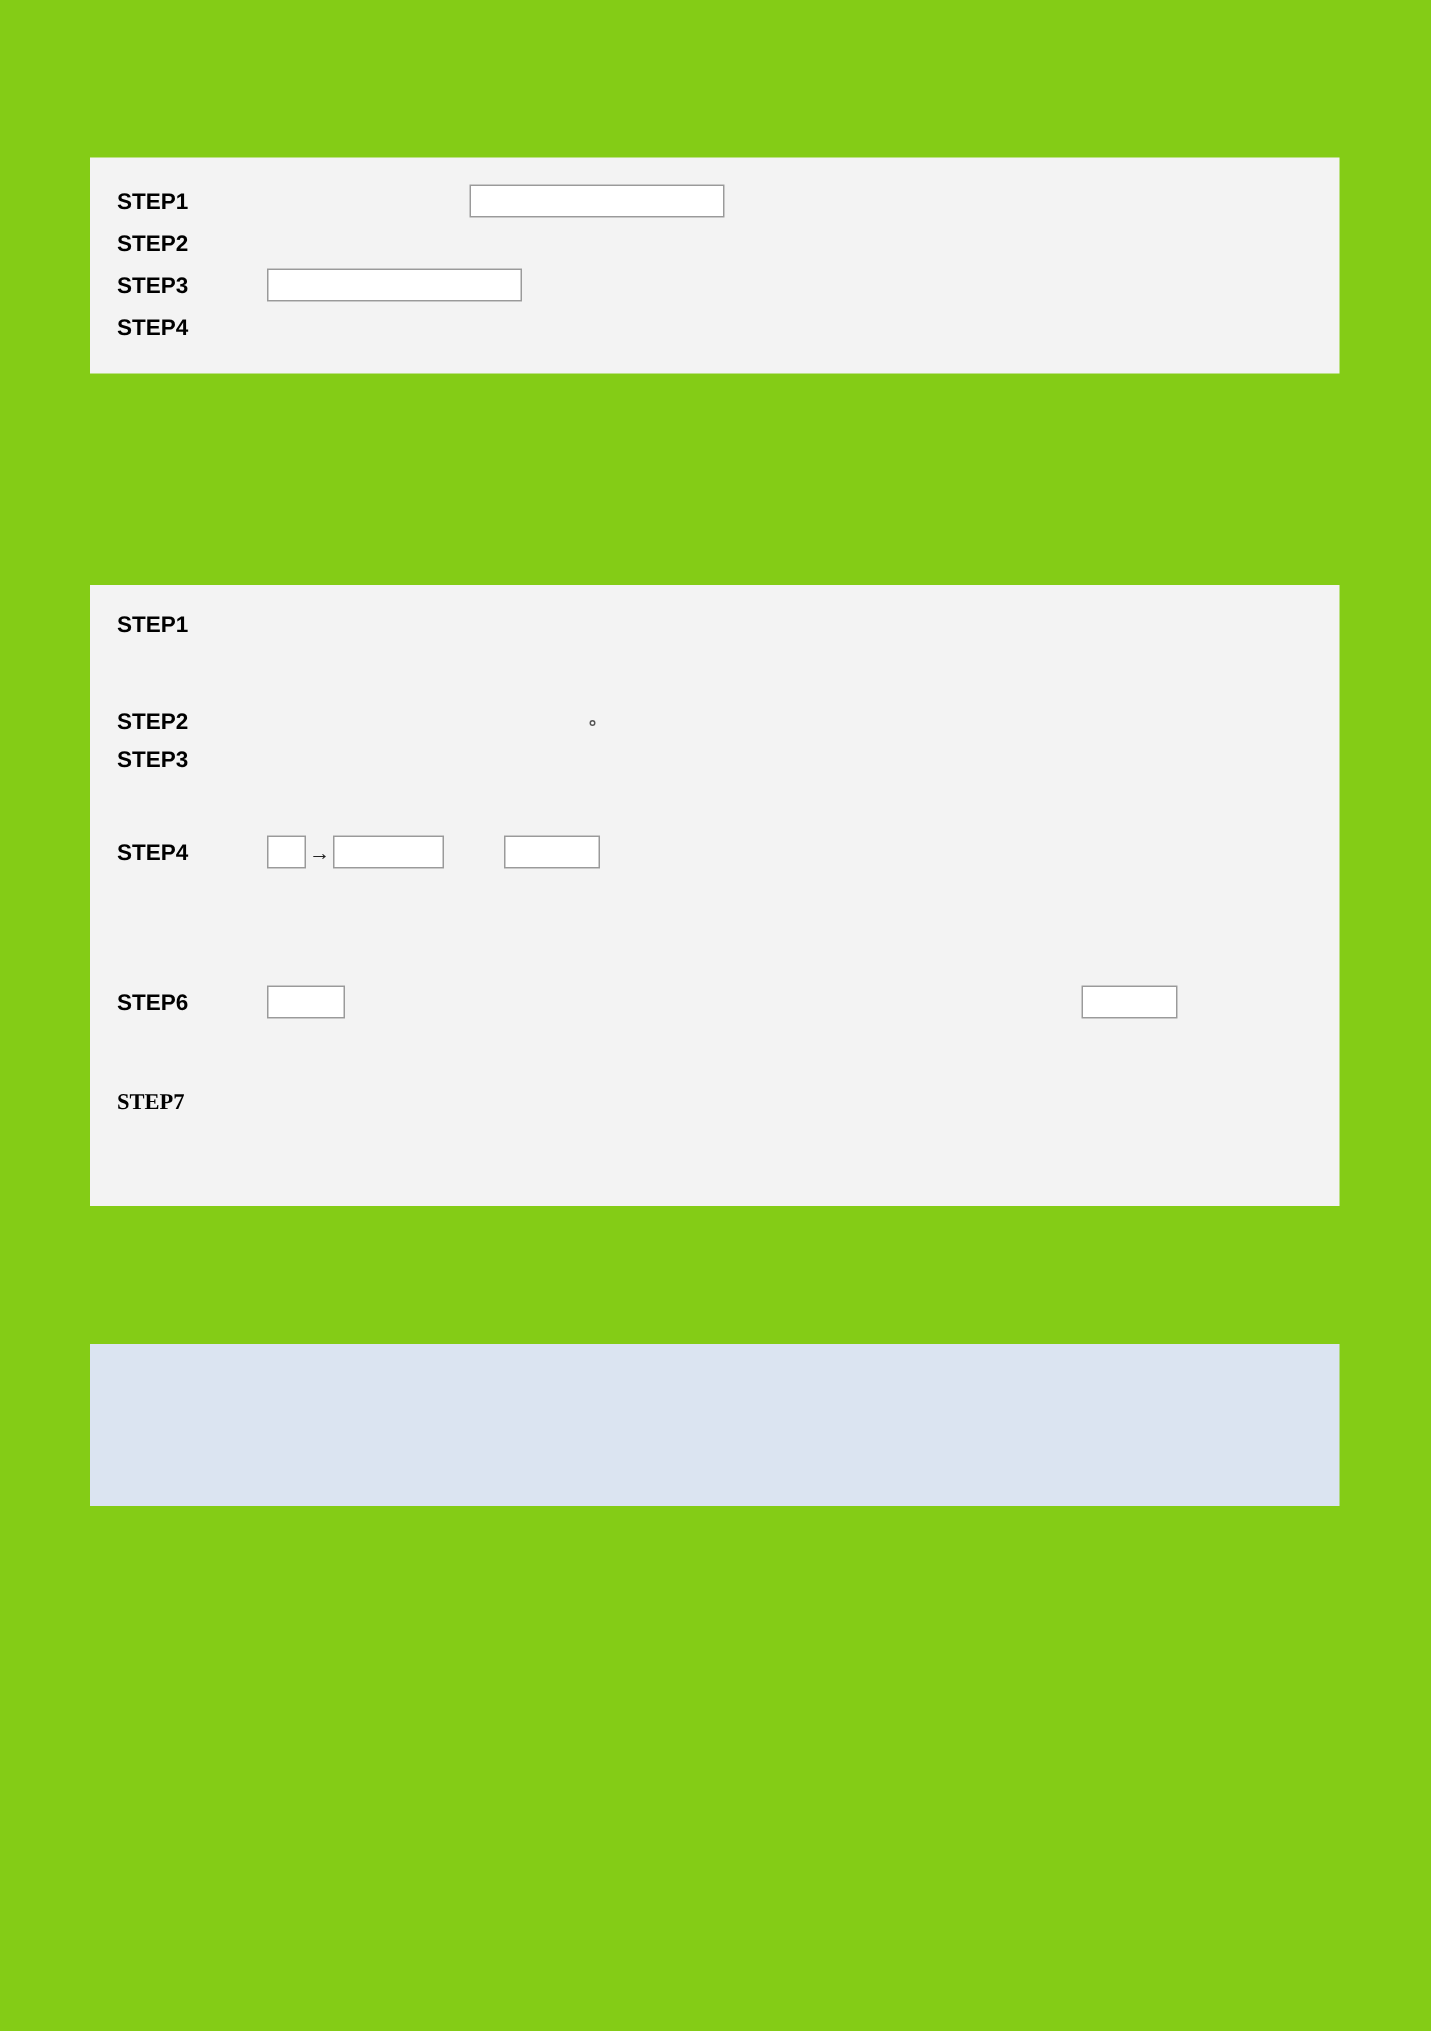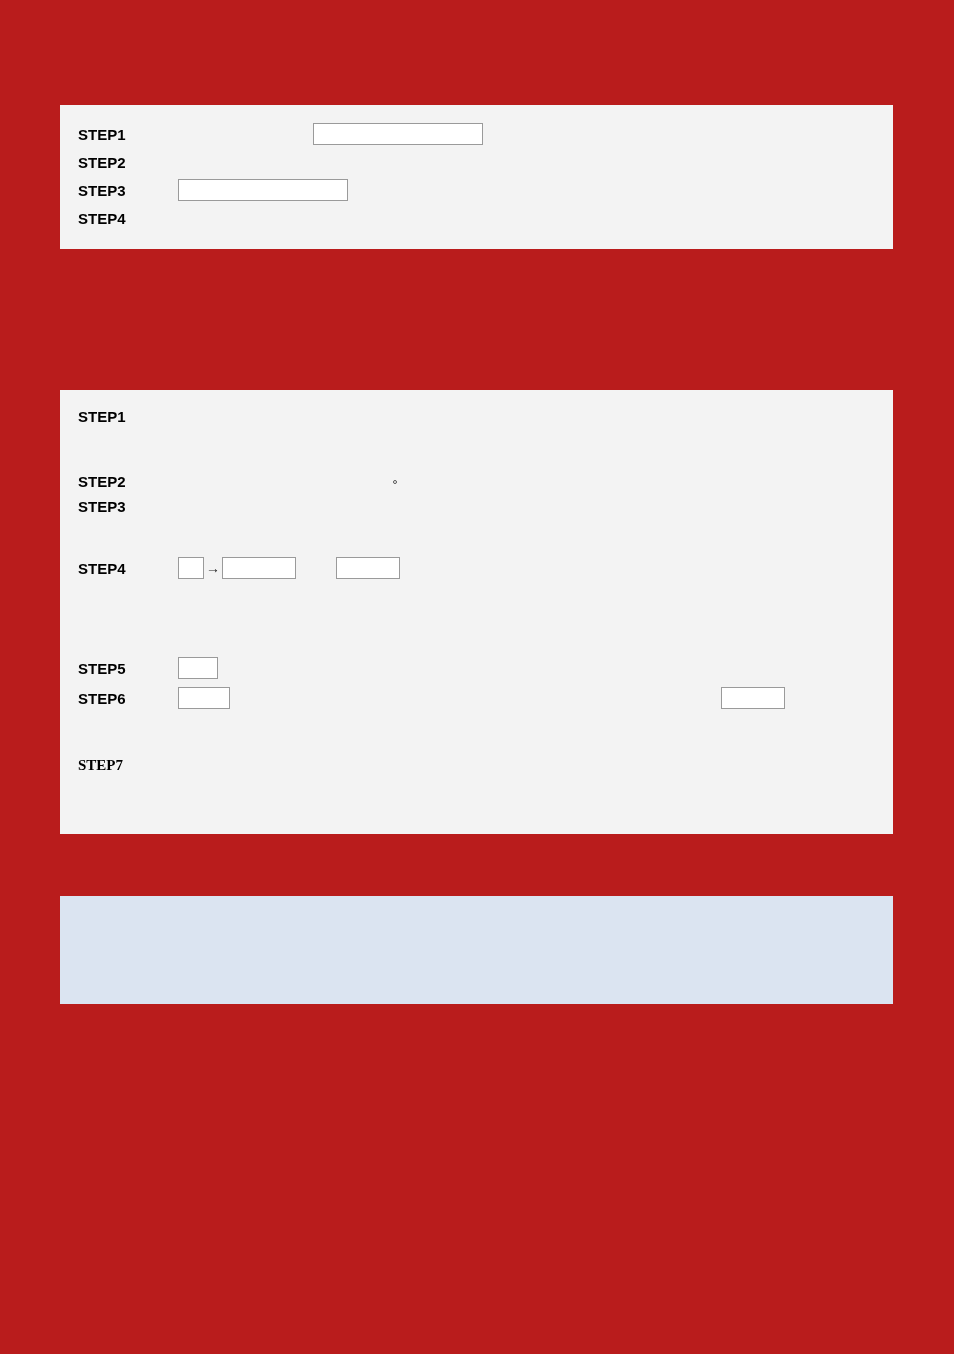--- a/index.html
+++ b/index.html
@@ -9,21 +9,21 @@
     background: #ffffff;
     font-family: Arial, "Helvetica Neue", sans-serif;
     font-size: 14px;
     color: #222;
     width: 954px;
   }
   .page {
     width: 954px;
     height: 1354px;
     position: relative;
-    background: #b91c1c;
+    background: #84cc16;
   }
 
   
   .block1 {
     position: absolute;
     left: 60px;
     top: 105px;
     width: 833px;
     background: #f3f3f3;
     padding: 12px 18px 14px 18px;
@@ -133,24 +133,20 @@
       <span class="step-label">STEP3</span>
     </div>
     <div class="row step4r">
       <span class="step-label">STEP4</span>
       <span class="input-box" style="width:26px"></span>
       <span class="arrow-sep">→</span>
       <span class="input-box" style="width:74px"></span>
       <span style="width:40px"></span>
       <span class="input-box" style="width:64px"></span>
     </div>
-    <div class="row step5r">
-      <span class="step-label">STEP5</span>
-      <span class="input-box" style="width:40px"></span>
-    </div>
     <div class="row step6r">
       <span class="step-label">STEP6</span>
       <span class="input-box" style="width:52px"></span>
       <span style="flex:1"></span>
       <span class="input-box" style="width:64px; margin-right:90px"></span>
     </div>
     <div class="row step7r">
       <span class="step-label">STEP7</span>
     </div>
   </div>

